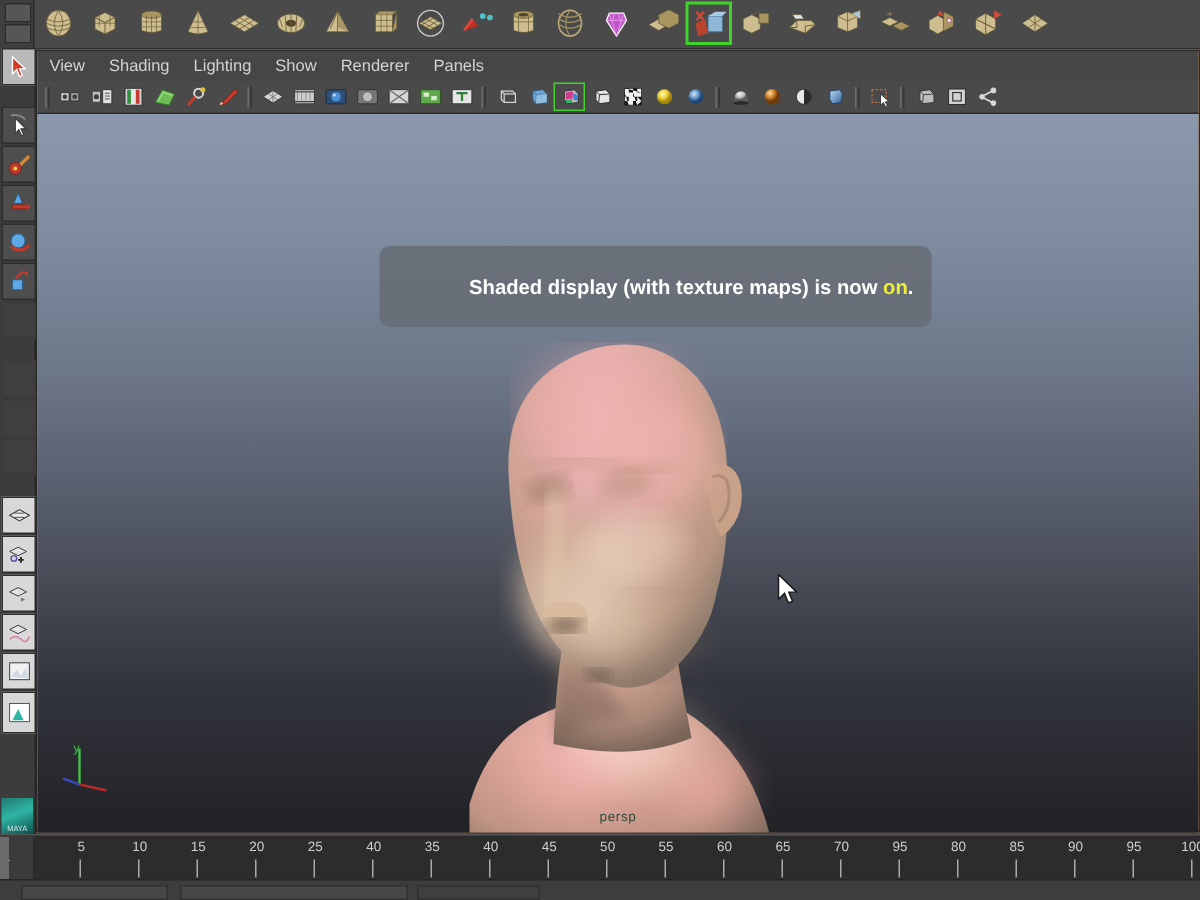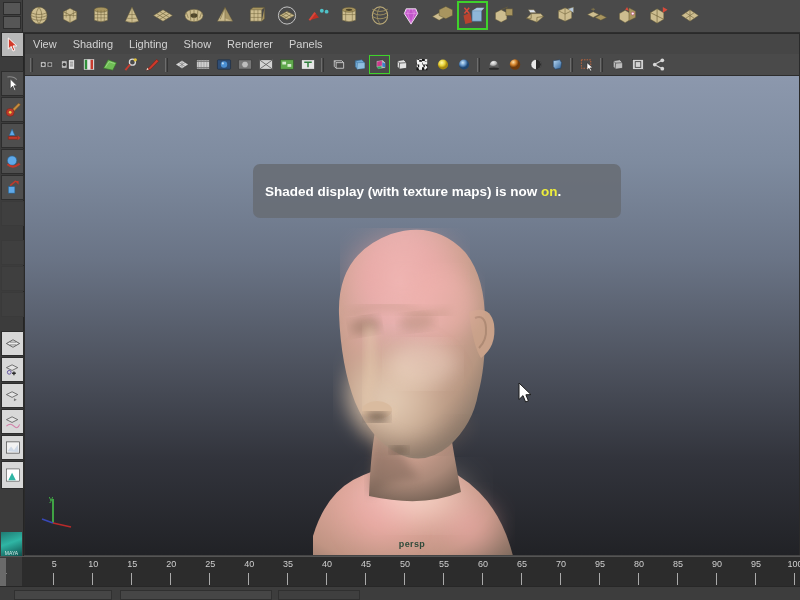--- a/index.html
+++ b/index.html
@@ -38,29 +38,29 @@
   .vsep:before,.vsep:after{content:"";position:absolute;top:1px;width:1px;height:14px;background:#6d6d6d;}
   .vsep:before{left:3px;}
   .vsep:after{left:5px;background:#343434;}
   .vbtn{position:relative;width:21px;height:19px;flex:0 0 21px;display:flex;align-items:center;justify-content:center;}
   .vbtn.sel{outline:1.5px solid #3fd22b;outline-offset:-1px;}
   .vico{width:16px;height:15px;display:block;}
 
   
   #view3d{position:absolute;left:0;top:42px;width:100%;height:479px;overflow:hidden;
      background:linear-gradient(180deg,#8c98ad 0%,#7e8b9f 18%,#6a7486 38%,#4e535f 60%,#32343c 80%,#212226 100%);}
-  #persp-label{position:absolute;left:0;right:0;bottom:6px;text-align:center;font-size:9px;color:#2f4a3a;letter-spacing:.4px;font-weight:bold;}
+  #persp-label{position:absolute;left:0;right:0;bottom:6px;text-align:center;font-size:9px;color:#2f4a3a;letter-spacing:.4px;}
   #axis{position:absolute;left:14px;bottom:22px;width:44px;height:44px;}
 
   
   #model{position:absolute;left:248px;top:120px;width:260px;height:400px;}
 
   
   #tip{position:absolute;left:228px;top:88px;width:368px;height:54px;background:rgba(104,110,118,.93);border-radius:7px;
-       display:flex;flex-direction:column;justify-content:center;padding:0 12px;box-sizing:border-box;}
+       display:flex;flex-direction:column;justify-content:center;padding:0 12px;box-sizing:border-box;align-items:flex-end;}
   #tip .line{font-size:13.5px;color:#ffffff;line-height:21px;font-weight:bold;white-space:nowrap;}
   #tip .hl{color:#eded3c;}
 
   
   #cursor{position:absolute;left:493px;top:307px;width:16px;height:22px;pointer-events:none;}
 
   
   #timebar{position:absolute;left:0;top:556px;width:800px;height:30px;background:#2c2c2c;border-top:1px solid #555;}
   #tl-left{position:absolute;left:0;top:0;width:22px;height:30px;background:#3b3b3b;}
   #tl-left span{position:absolute;left:2px;top:9px;font-size:9px;color:#c9c9c9;}

